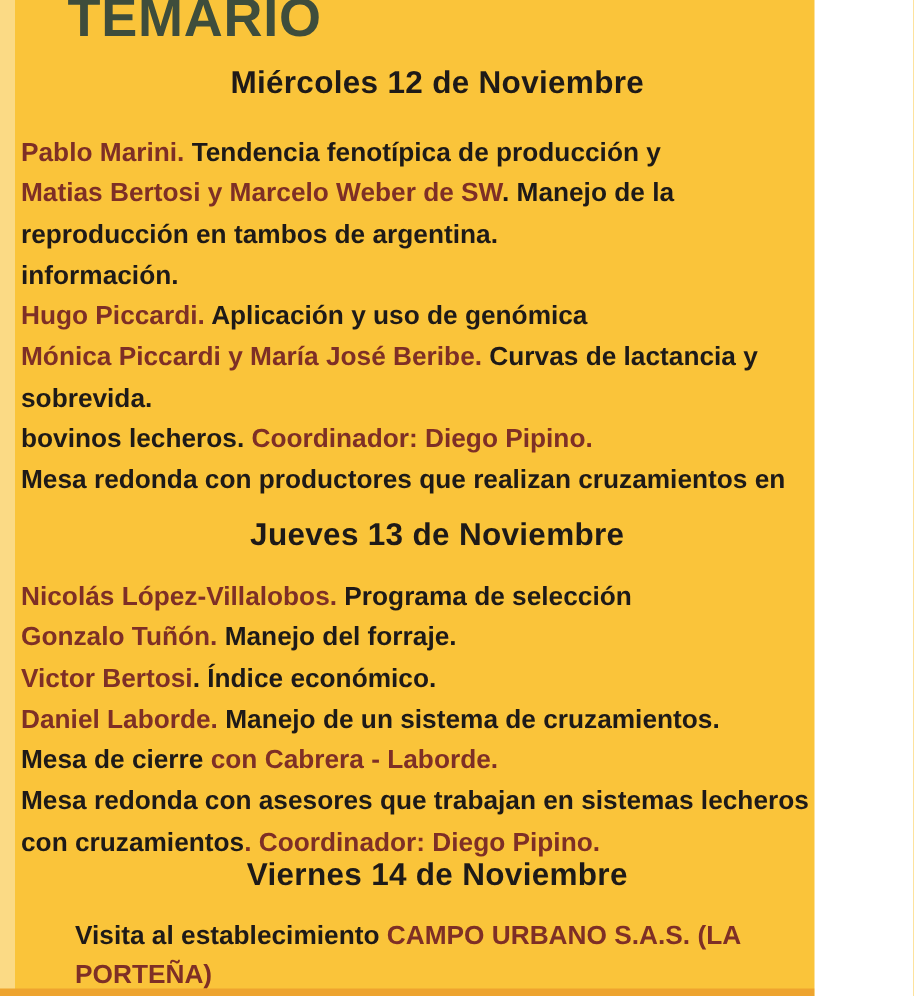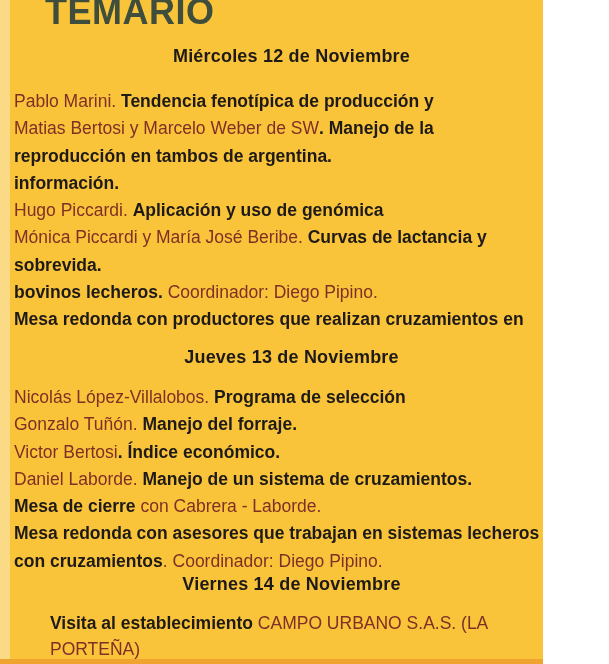--- a/index.html
+++ b/index.html
@@ -38,39 +38,39 @@
     letter-spacing: 0.5px;
     color: var(--titleColor, #3E4D3C);
     z-index: 2;
   }
   .sec { position: absolute; left: 14px; right: 4px; }
   .sec0 { top: 41px; }
   .sec1 { top: 342px; }
   .sec2 { top: 569px; }
   .date-heading {
     margin: 0 0 0 30px;
-    font-size: 18px; line-height: 30px;
+    font-size: 21px; line-height: 30px;
     font-weight: 700;
     text-align: center;
     letter-spacing: 0.2px;
     color: var(--ink, #1E1A18);
   }
   .sec0 .lines { margin-top: 17px; }
   .sec1 .lines { margin-top: 12px; }
   .sec2 .lines { margin-top: 12px; }
   .line {
     margin: 0;
     font-size: 17.5px;
     line-height: 27.3px;
     white-space: nowrap;
     color: var(--maroon, #7E2F26);
   }
   .sec2 .line { line-height: 25.5px; }
   .line.indent { padding-left: 36px; }
-  .seg { font-weight: 400; }
+  .seg { font-weight: 700; }
   .seg.bold { font-weight: 700; color: var(--ink, #1E1A18); }
 </style>
 </head>
 <body>
 
 <div class="page">
   <div class="left-strip"></div>
   <div class="bottom-strip"></div>
   <div class="corner-circle"></div>
   <h1 class="title">TEMARIO</h1>

